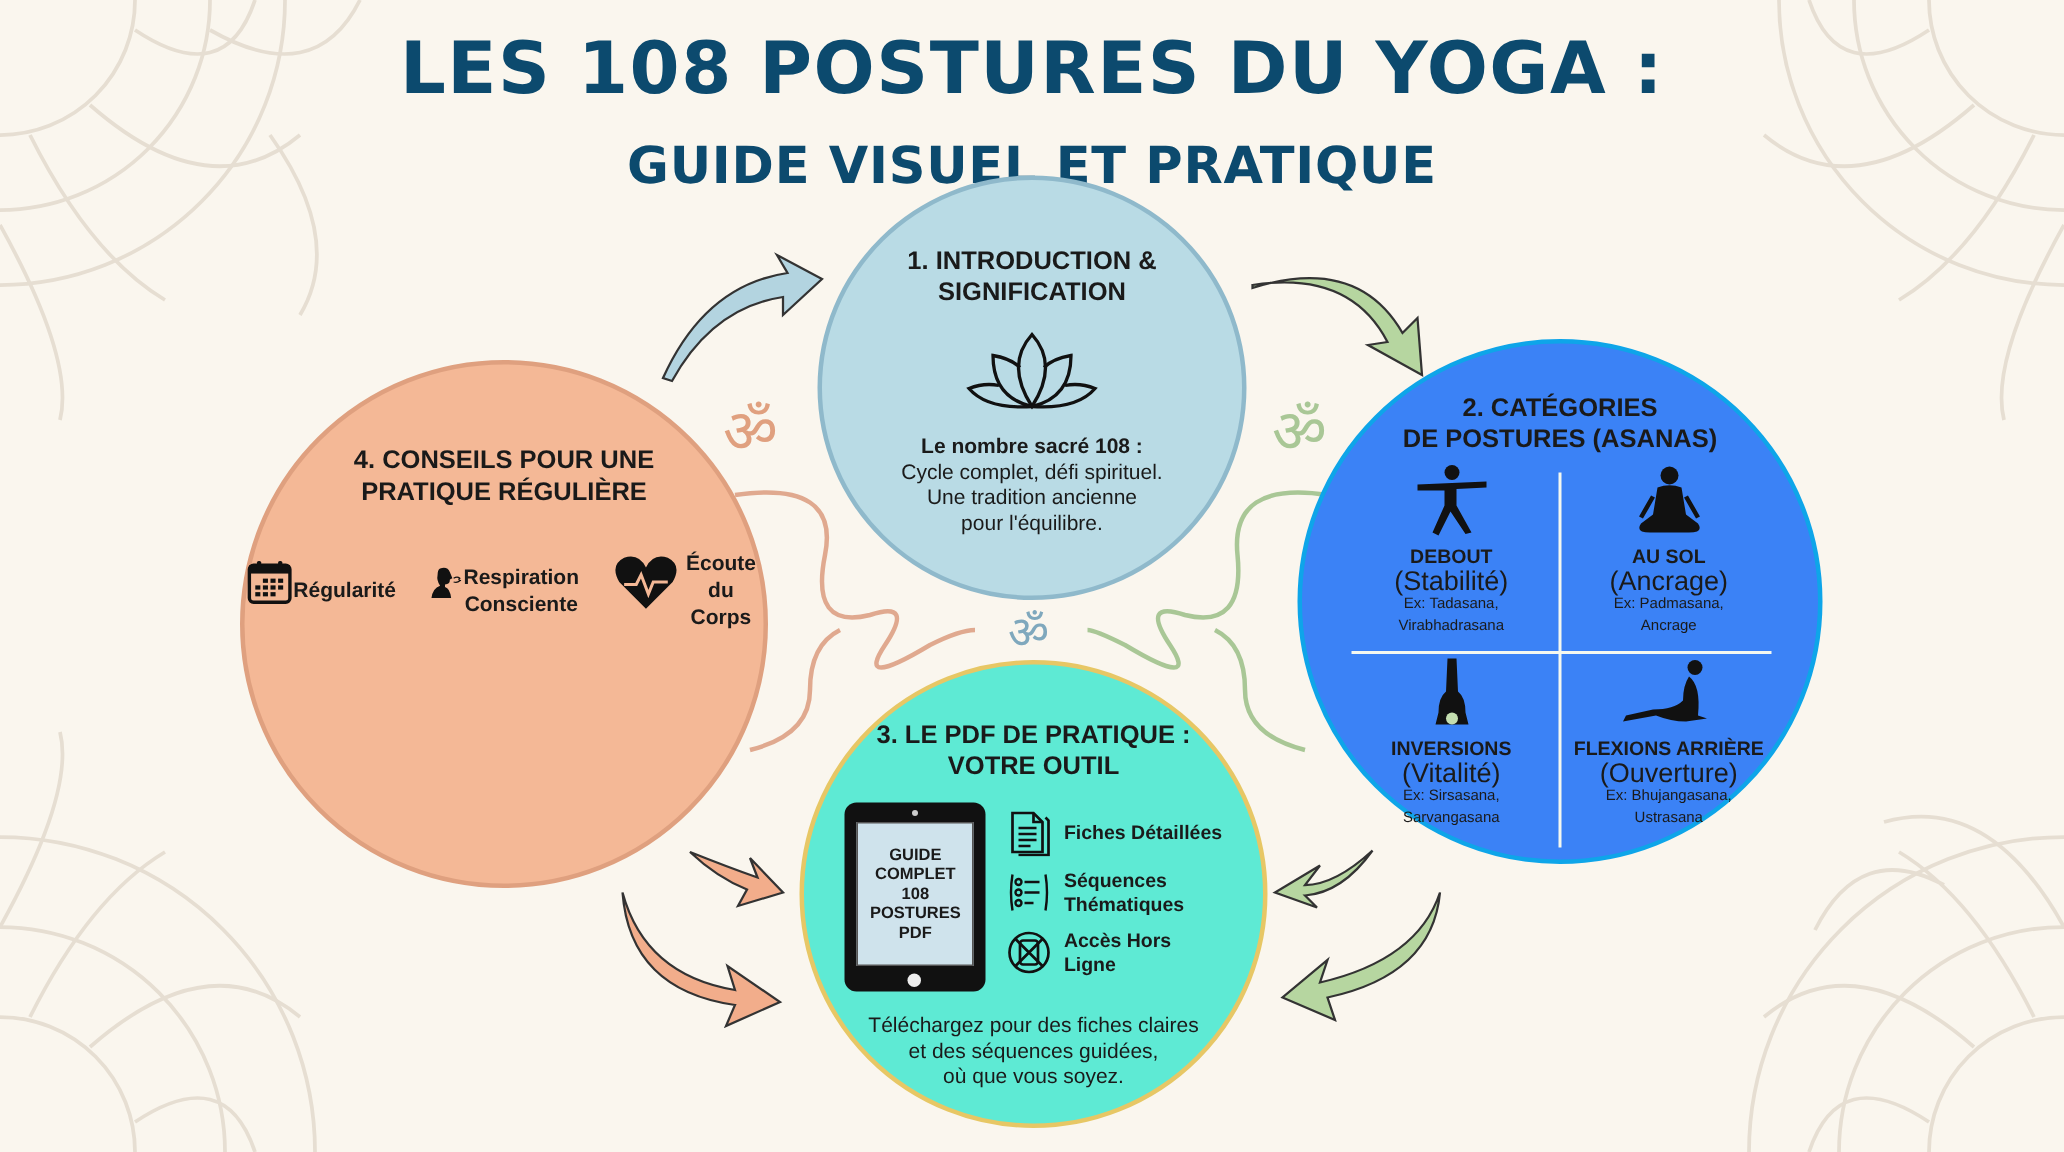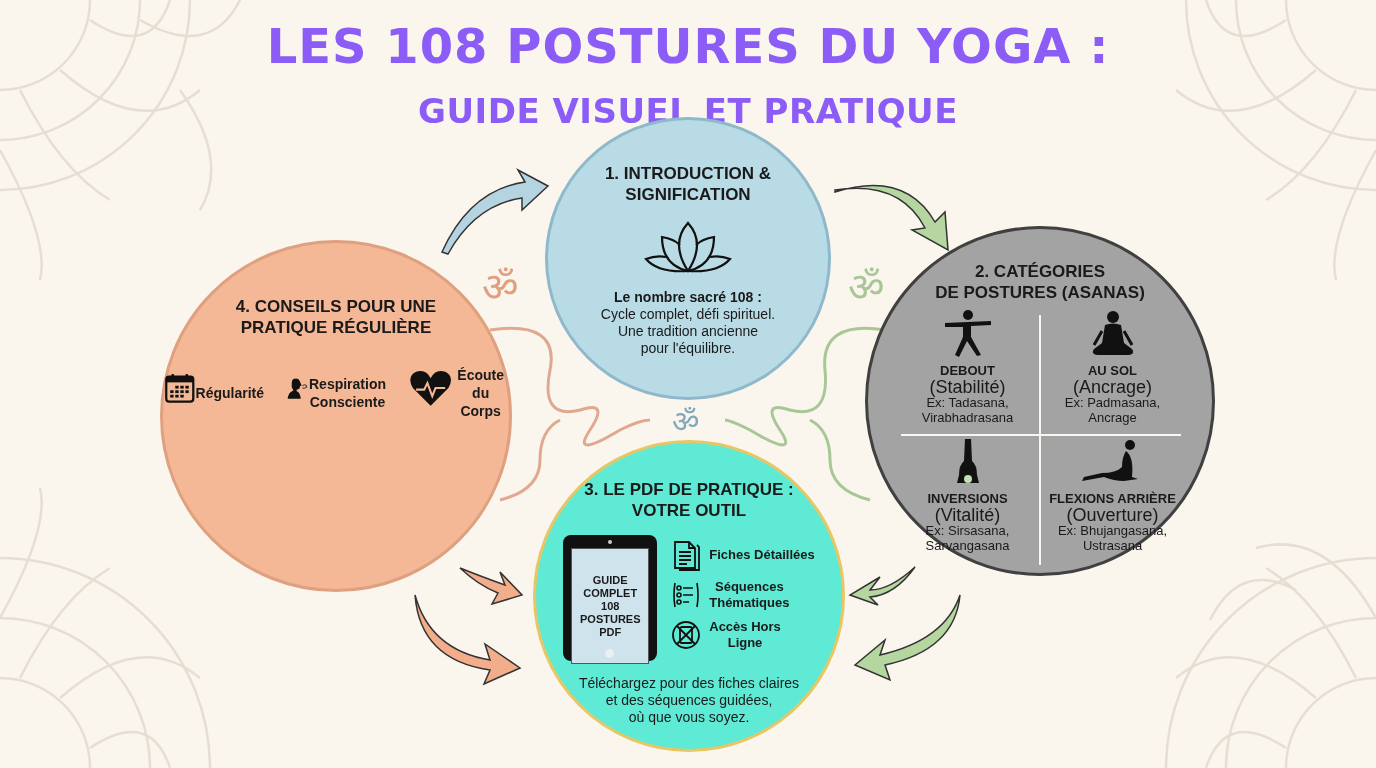--- a/index.html
+++ b/index.html
@@ -6,33 +6,33 @@
     html, body { width: 1376px; height: 768px; overflow: hidden; }
     body {
       background: #faf6ee;
       font-family: "Liberation Sans", sans-serif;
       position: relative;
       color: #1a1a1a;
     }
     .bg-layer { position: absolute; left: 0; top: 0; width: 1376px; height: 768px; pointer-events: none; }
     .title {
       position: absolute; left: 0; width: 1376px; text-align: center;
-      color: #8b5cf6; font-family: "DejaVu Sans", sans-serif; font-weight: bold;
+      color: #0c4a6e; font-family: "DejaVu Sans", sans-serif; font-weight: bold;
     }
     .title.main { top: 18px; font-size: 48px; letter-spacing: 1px; }
     .title.sub { top: 72px; font-size: 34px; letter-spacing: 0.5px; margin-top: 19px; }
 
     .circle {
       position: absolute; border-radius: 50%;
       display: flex; flex-direction: column; align-items: center;
       text-align: center;
     }
     .c-blue { left: 545px; top: 117px; width: 286px; height: 283px; background: #b9dbe5; border: 3px solid #8fb9cb; }
     .c-orange { left: 160px; top: 240px; width: 352px; height: 352px; background: #f4b896; border: 3px solid #dfa07f; }
-    .c-green { left: 865px; top: 226px; width: 350px; height: 350px; background: #a3a3a3; border: 3px solid #404040; }
+    .c-green { left: 865px; top: 226px; width: 350px; height: 350px; background: #3b82f6; border: 3px solid #0ea5e9; }
     .c-yellow { left: 533px; top: 440px; width: 312px; height: 312px; background: #5eead4; border: 3px solid #e7c765; }
 
     .heading { font-weight: bold; font-size: 17px; line-height: 21px; color: #1a1a1a; }
     .body-text { font-size: 14px; line-height: 17px; color: #1a1a1a; }
     .bold { font-weight: bold; }
 
     
     .c-blue .heading { margin-top: 43px; }
     .c-blue .lotus { margin-top: 14px; width: 96px; height: 56px; }
     .c-blue .b1 { margin-top: 14px; }
@@ -47,41 +47,41 @@
 
     
     .c-green .heading { margin-top: 32px; }
     .grid4 { position: relative; width: 290px; height: 260px; margin-top: 6px; }
     .grid4 .vline { position: absolute; left: 144px; top: 6px; width: 2px; height: 250px; background: #f4f8f0; }
     .grid4 .hline { position: absolute; left: 6px; top: 125px; width: 280px; height: 2px; background: #f4f8f0; }
     .cell { position: absolute; width: 145px; display: flex; flex-direction: column; align-items: center; }
     .cell svg { width: 54px; height: 50px; }
     .cell .cname { font-weight: bold; font-size: 13px; line-height: 16px; margin-top: 4px; }
     .cell .csub { font-weight: normal; font-size: 18px; line-height: 16px; }
-    .cell .cex { font-size: 13px; line-height: 15px; }
+    .cell .cex { font-size: 10px; line-height: 15px; }
     .cell.tl { left: 0; top: 0; }
     .cell.tr { left: 145px; top: 0; }
     .cell.bl { left: 0; top: 128px; }
     .cell.br { left: 145px; top: 128px; }
 
     
     .c-yellow .heading { margin-top: 36px; }
     .pdf-row { display: flex; gap: 14px; margin-top: 14px; align-items: flex-start; }
     .tablet {
       width: 94px; height: 126px; background: #111; border-radius: 8px; position: relative;
     }
     .tablet .screen {
-      position: absolute; left: 8px; top: 13px; width: 78px; height: 116px;
+      position: absolute; left: 8px; top: 13px; width: 78px; height: 96px;
       background: #cfe3ec; border: 1px solid #555;
       display: flex; align-items: center; justify-content: center;
       font-weight: bold; font-size: 11px; line-height: 13px; text-align: center; color: #1a1a1a;
     }
     .tablet .cam { position: absolute; left: 45px; top: 5px; width: 4px; height: 4px; background: #ccc; border-radius: 50%; }
     .tablet .home { position: absolute; left: 42px; top: 114px; width: 9px; height: 9px; background: #eee; border-radius: 50%; }
-    .features { display: flex; flex-direction: column; gap: 8px; text-align: center; margin-top: 4px; }
+    .features { display: flex; flex-direction: column; gap: 8px; text-align: left; margin-top: 4px; }
     .feat { display: flex; align-items: center; gap: 8px; }
     .feat svg { width: 30px; height: 32px; flex: none; }
     .feat span { font-weight: bold; font-size: 13px; line-height: 16px; }
     .c-yellow .dl { margin-top: 14px; font-size: 14px; line-height: 17px; }
 
     .om { position: absolute; font-size: 40px; font-family: "DejaVu Sans", sans-serif; }
   </style>
 </head>
 <body>
 

